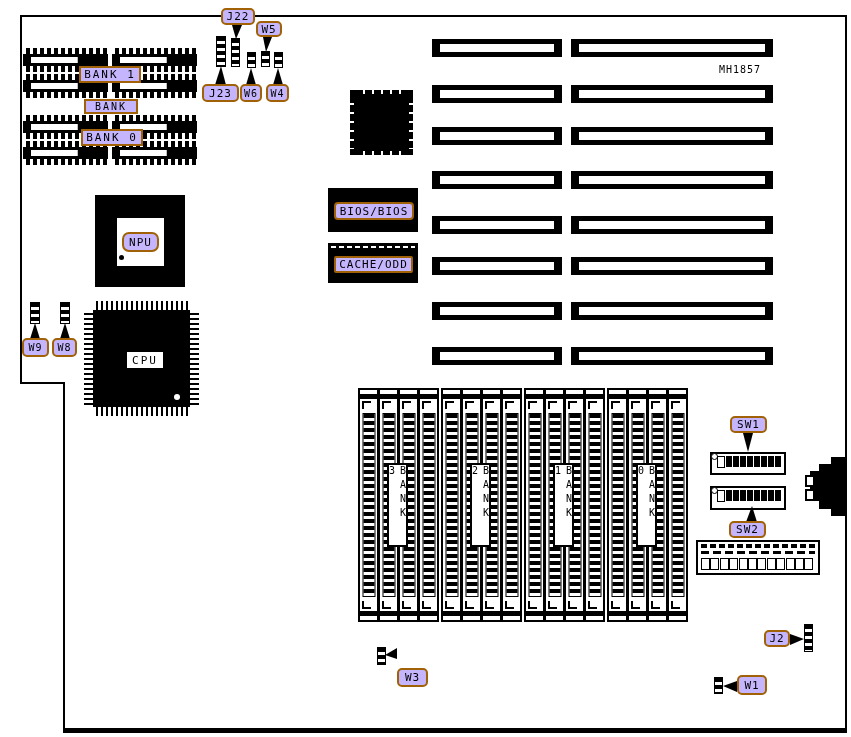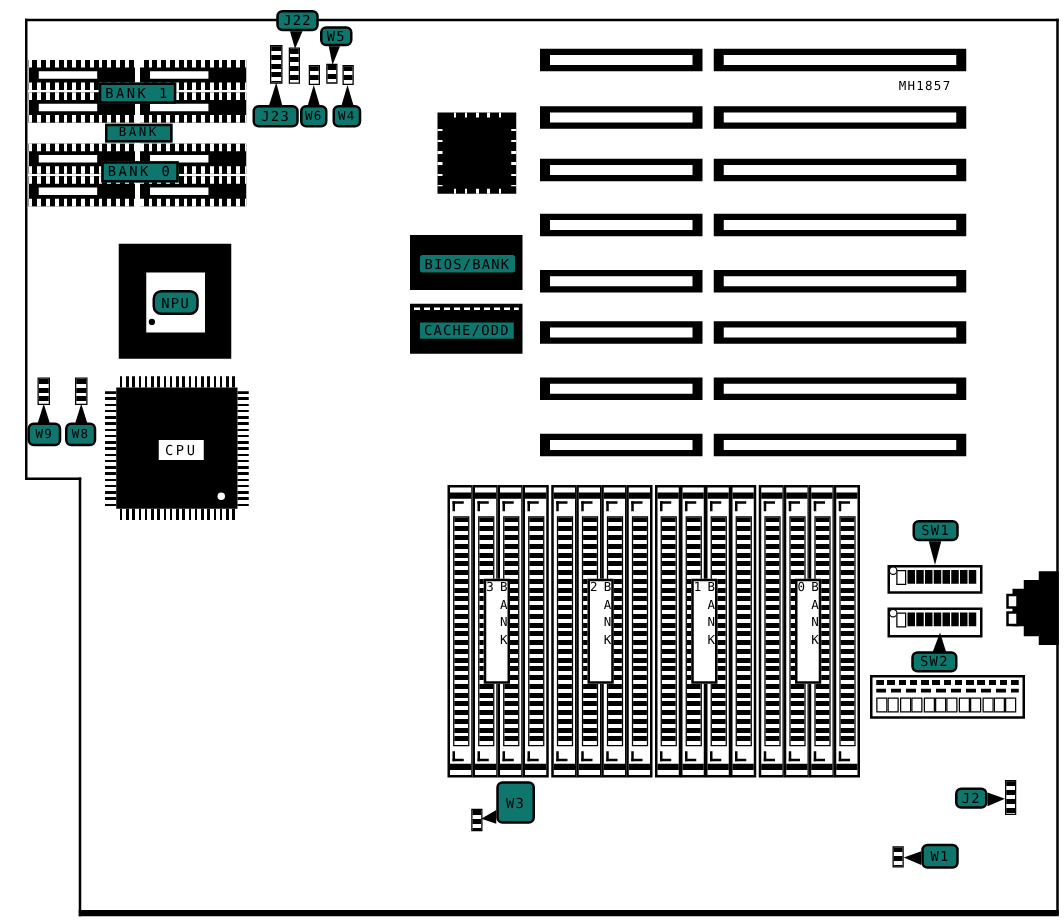--- a/index.html
+++ b/index.html
@@ -1,21 +1,21 @@
 <!DOCTYPE html>
 <html><head>
 <meta charset="utf-8">
 <style>
   html,body{margin:0;padding:0;background:#fff;}
   #board{position:relative;width:851px;height:737px;background:#fff;overflow:hidden;
          font-family:"DejaVu Sans Mono","Liberation Mono",monospace;color:#000;}
   .abs{position:absolute;box-sizing:border-box;}
   .line{position:absolute;background:#000;}
   
-  .lbl{position:absolute;box-sizing:border-box;border:2px solid #000000;border-radius:5px;background:#0f766e;
+  .lbl{position:absolute;box-sizing:border-box;border:2px solid #a16207;border-radius:5px;background:#c4b5fd;
        display:flex;align-items:center;justify-content:center;font-size:11px;letter-spacing:1px;
        z-index:4;white-space:nowrap;}
   .lbl-sq{border-radius:0;}
   
   .jumper-v{position:absolute;box-sizing:border-box;border:1px solid #000;
             background:repeating-linear-gradient(180deg,#000 0 4px,#fff 4px 7px);z-index:2;}
   
   .isa-slot{position:absolute;background:#000;}
   .isa-inner{position:absolute;left:8px;right:8px;top:5px;bottom:5px;background:#fff;}
   
@@ -119,21 +119,21 @@
   <div class="abs" style="left:174px;top:394px;width:6px;height:6px;background:#fff;border-radius:50%;z-index:3;"></div>
 
   <div class="qfp" style="left:350px;top:90px;width:63px;height:65px;">
     <div class="qfp-t"></div>
     <div class="qfp-b"></div>
     <div class="qfp-l"></div>
     <div class="qfp-r"></div>
   </div>
 
   <div class="abs" style="left:328px;top:188px;width:90px;height:44px;background:#000;"></div>
-  <div class="lbl" style="left:334px;top:202px;width:80px;height:18px;border-radius:4px;font-size:11px;">BIOS/BANK</div>
+  <div class="lbl" style="left:334px;top:202px;width:80px;height:18px;border-radius:4px;font-size:11px;">BIOS/BIOS</div>
   <div class="abs" style="left:328px;top:243px;width:90px;height:40px;background:#000;"></div>
   <div class="abs" style="left:331px;top:246px;width:84px;height:2px;background:repeating-linear-gradient(90deg,#fff 0 5px,transparent 5px 8px);z-index:2;"></div>
   <div class="lbl" style="left:334px;top:256px;width:79px;height:17px;border-radius:2px;font-size:11px;">CACHE/ODD</div>
 
   <div id="isa-slots">
       <div class="isa-slot" style="left: 432px; top: 39px; width: 130px; height: 18px;">
         <div class="isa-inner"></div>
       </div>
       <div class="isa-slot" style="left: 571px; top: 39px; width: 202px; height: 18px;">
         <div class="isa-inner"></div>
@@ -345,21 +345,21 @@
       <div class="edge-sq" style="left: 97px;"></div>
       <div class="edge-sq" style="left: 106px;"></div>
     </div>
 
   <div class="jumper-v" style="left:804px;top:624px;width:9px;height:28px;"></div>
   <div class="lbl" style="left:764px;top:630px;width:26px;height:17px;">J2</div>
   <div class="jumper-v" style="left:714px;top:677px;width:9px;height:17px;"></div>
   <div class="lbl" style="left:737px;top:675px;width:30px;height:20px;">W1</div>
 
   <div class="jumper-v" style="left:377px;top:647px;width:9px;height:18px;"></div>
-  <div class="lbl" style="left:397px;top:625px;width:31px;height:34px;">W3</div>
+  <div class="lbl" style="left:397px;top:668px;width:31px;height:19px;">W3</div>
 
   <svg class="overlay" width="851" height="737" viewBox="0 0 851 737">
     <polygon points="232,25 242,25 236,39" fill="#000"></polygon>
     <polygon points="263,37 272,37 266,52" fill="#000"></polygon>
     <polygon points="215,85 226,85 221,66" fill="#000"></polygon>
     <polygon points="246,85 256,85 251,68" fill="#000"></polygon>
     <polygon points="273,85 283,85 278,68" fill="#000"></polygon>
     <polygon points="30,339 40,339 35,323" fill="#000"></polygon>
     <polygon points="60,339 70,339 65,323" fill="#000"></polygon>
     <polygon points="743,433 753,433 748,452" fill="#000"></polygon>

